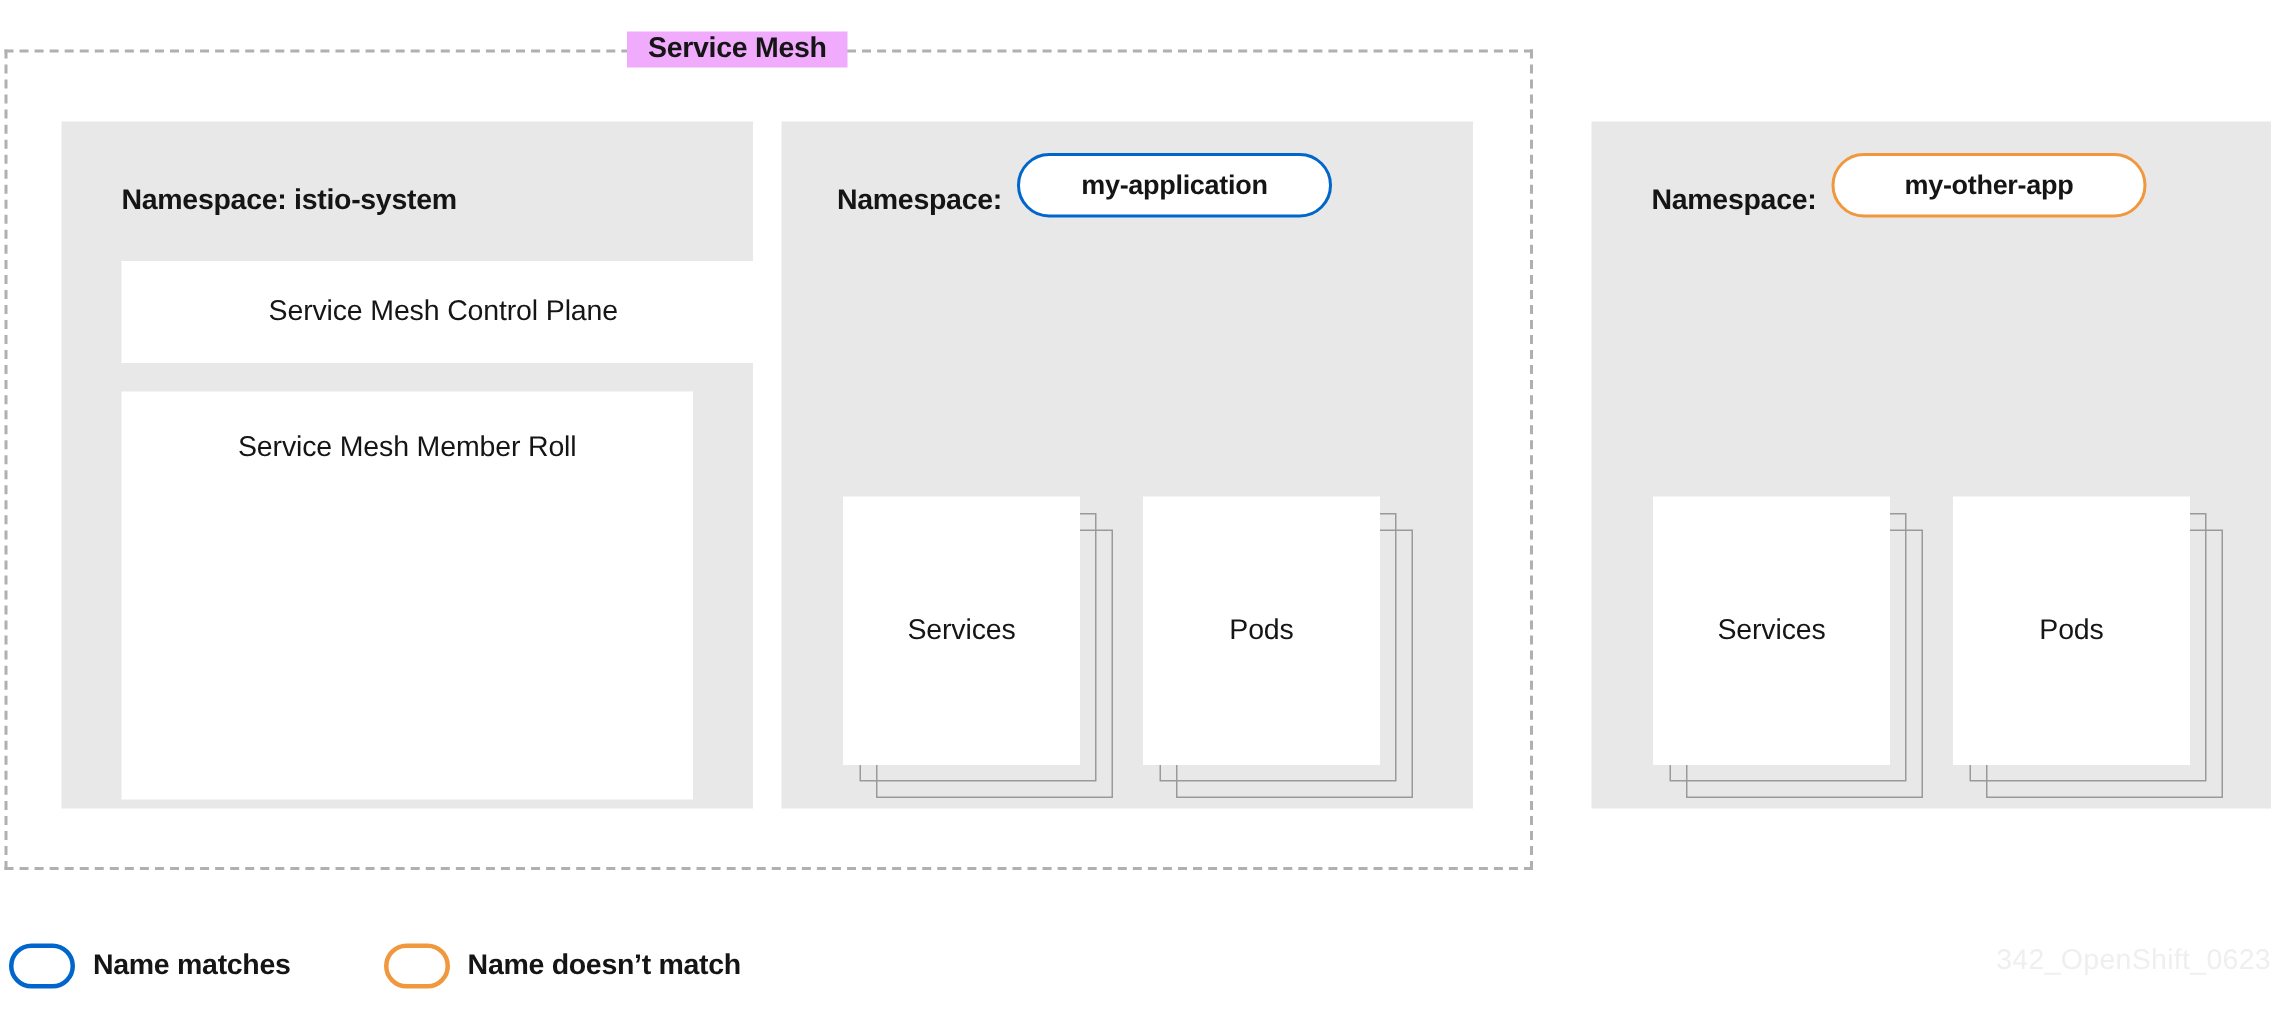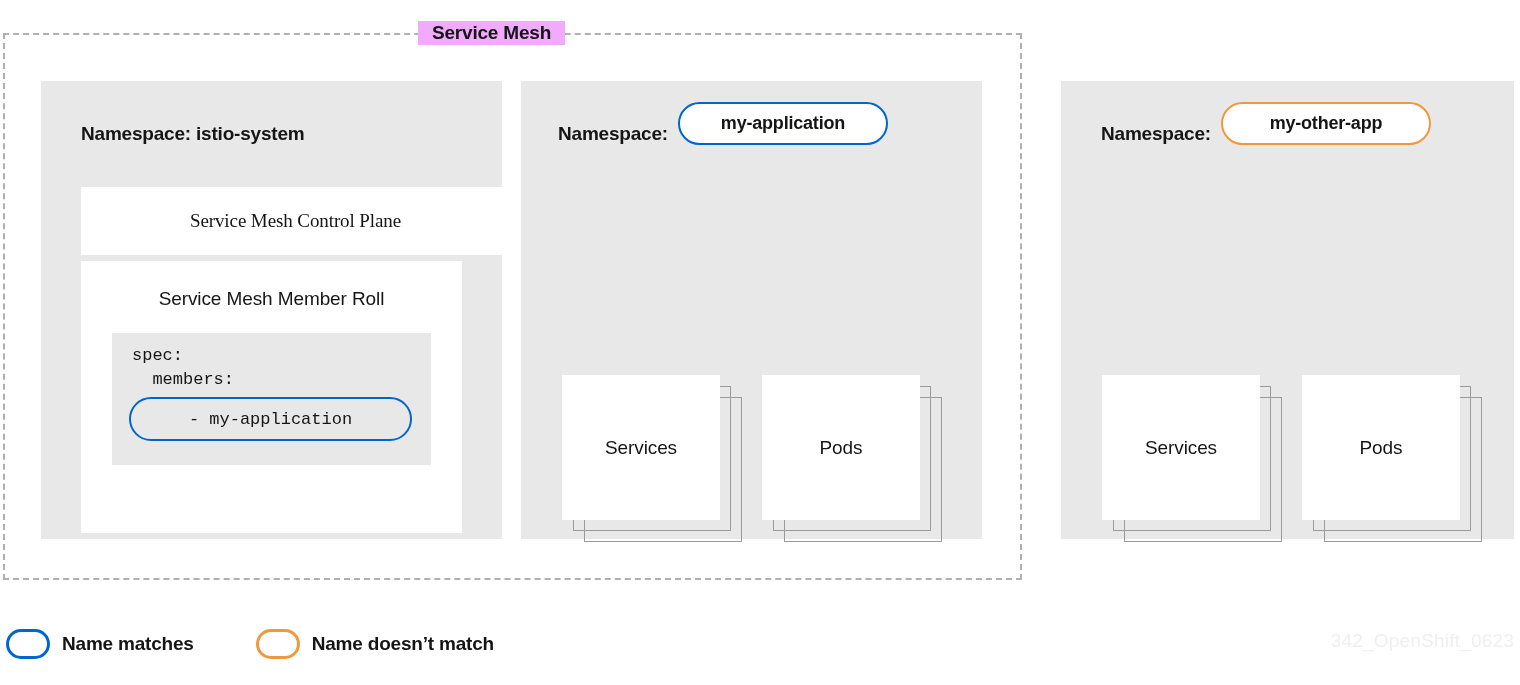--- a/index.html
+++ b/index.html
@@ -92,21 +92,21 @@
     min-width: 210px;
   }
 
   
   .white-card {
     position: absolute;
     background: #ffffff;
     box-sizing: border-box;
   }
   .card-control-plane {
-    left: 81px; top: 187px; width: 429px; height: 68px; font-family: Liberation Serif, serif;
+    left: 81px; top: 174px; width: 429px; height: 68px;
   }
   .card-member-roll {
     left: 81px; top: 261px; width: 381px; height: 272px;
   }
   .card-title {
     position: absolute;
     left: 0; right: 0;
     text-align: center;
     font-size: 19px;
     font-weight: normal;
@@ -161,22 +161,21 @@
   
   .stack {
     position: absolute;
     width: 158px;
     height: 168px;
   }
   .stack .sheet {
     position: absolute;
     box-sizing: border-box;
     width: 158px;
-    height: 145px;
-    margin-top: 44px;
+    height: 179px;
   }
   .stack .sheet.back2 {
     left: 22px; top: 22px;
     border: 1.5px solid #9a9a9a;
     background: transparent;
   }
   .stack .sheet.back1 {
     left: 11px; top: 11px;
     border: 1.5px solid #9a9a9a;
     background: transparent;
@@ -259,27 +258,20 @@
     <span>Namespace: istio-system</span>
   </div>
 
   <div class="white-card card-control-plane">
     <div class="card-title">Service Mesh Control Plane</div>
   </div>
 
   <div class="white-card card-member-roll">
     <div class="card-title">Service Mesh Member Roll</div>
 
-    <div class="spec-block">
-      <div class="code-line l1">spec:</div>
-      <div class="code-line l2">  members:</div>
-      <div class="spec-pill">
-        <span class="code-text">- my-application</span>
-      </div>
-    </div>
   </div>
 
   <div class="ns-panel p2"></div>
 
   <div class="ns-heading h2">
     <span class="ns-label">Namespace:</span>
     <span class="pill blue filled ns-pill">my-application</span>
   </div>
 
   <div class="stack s2a">

